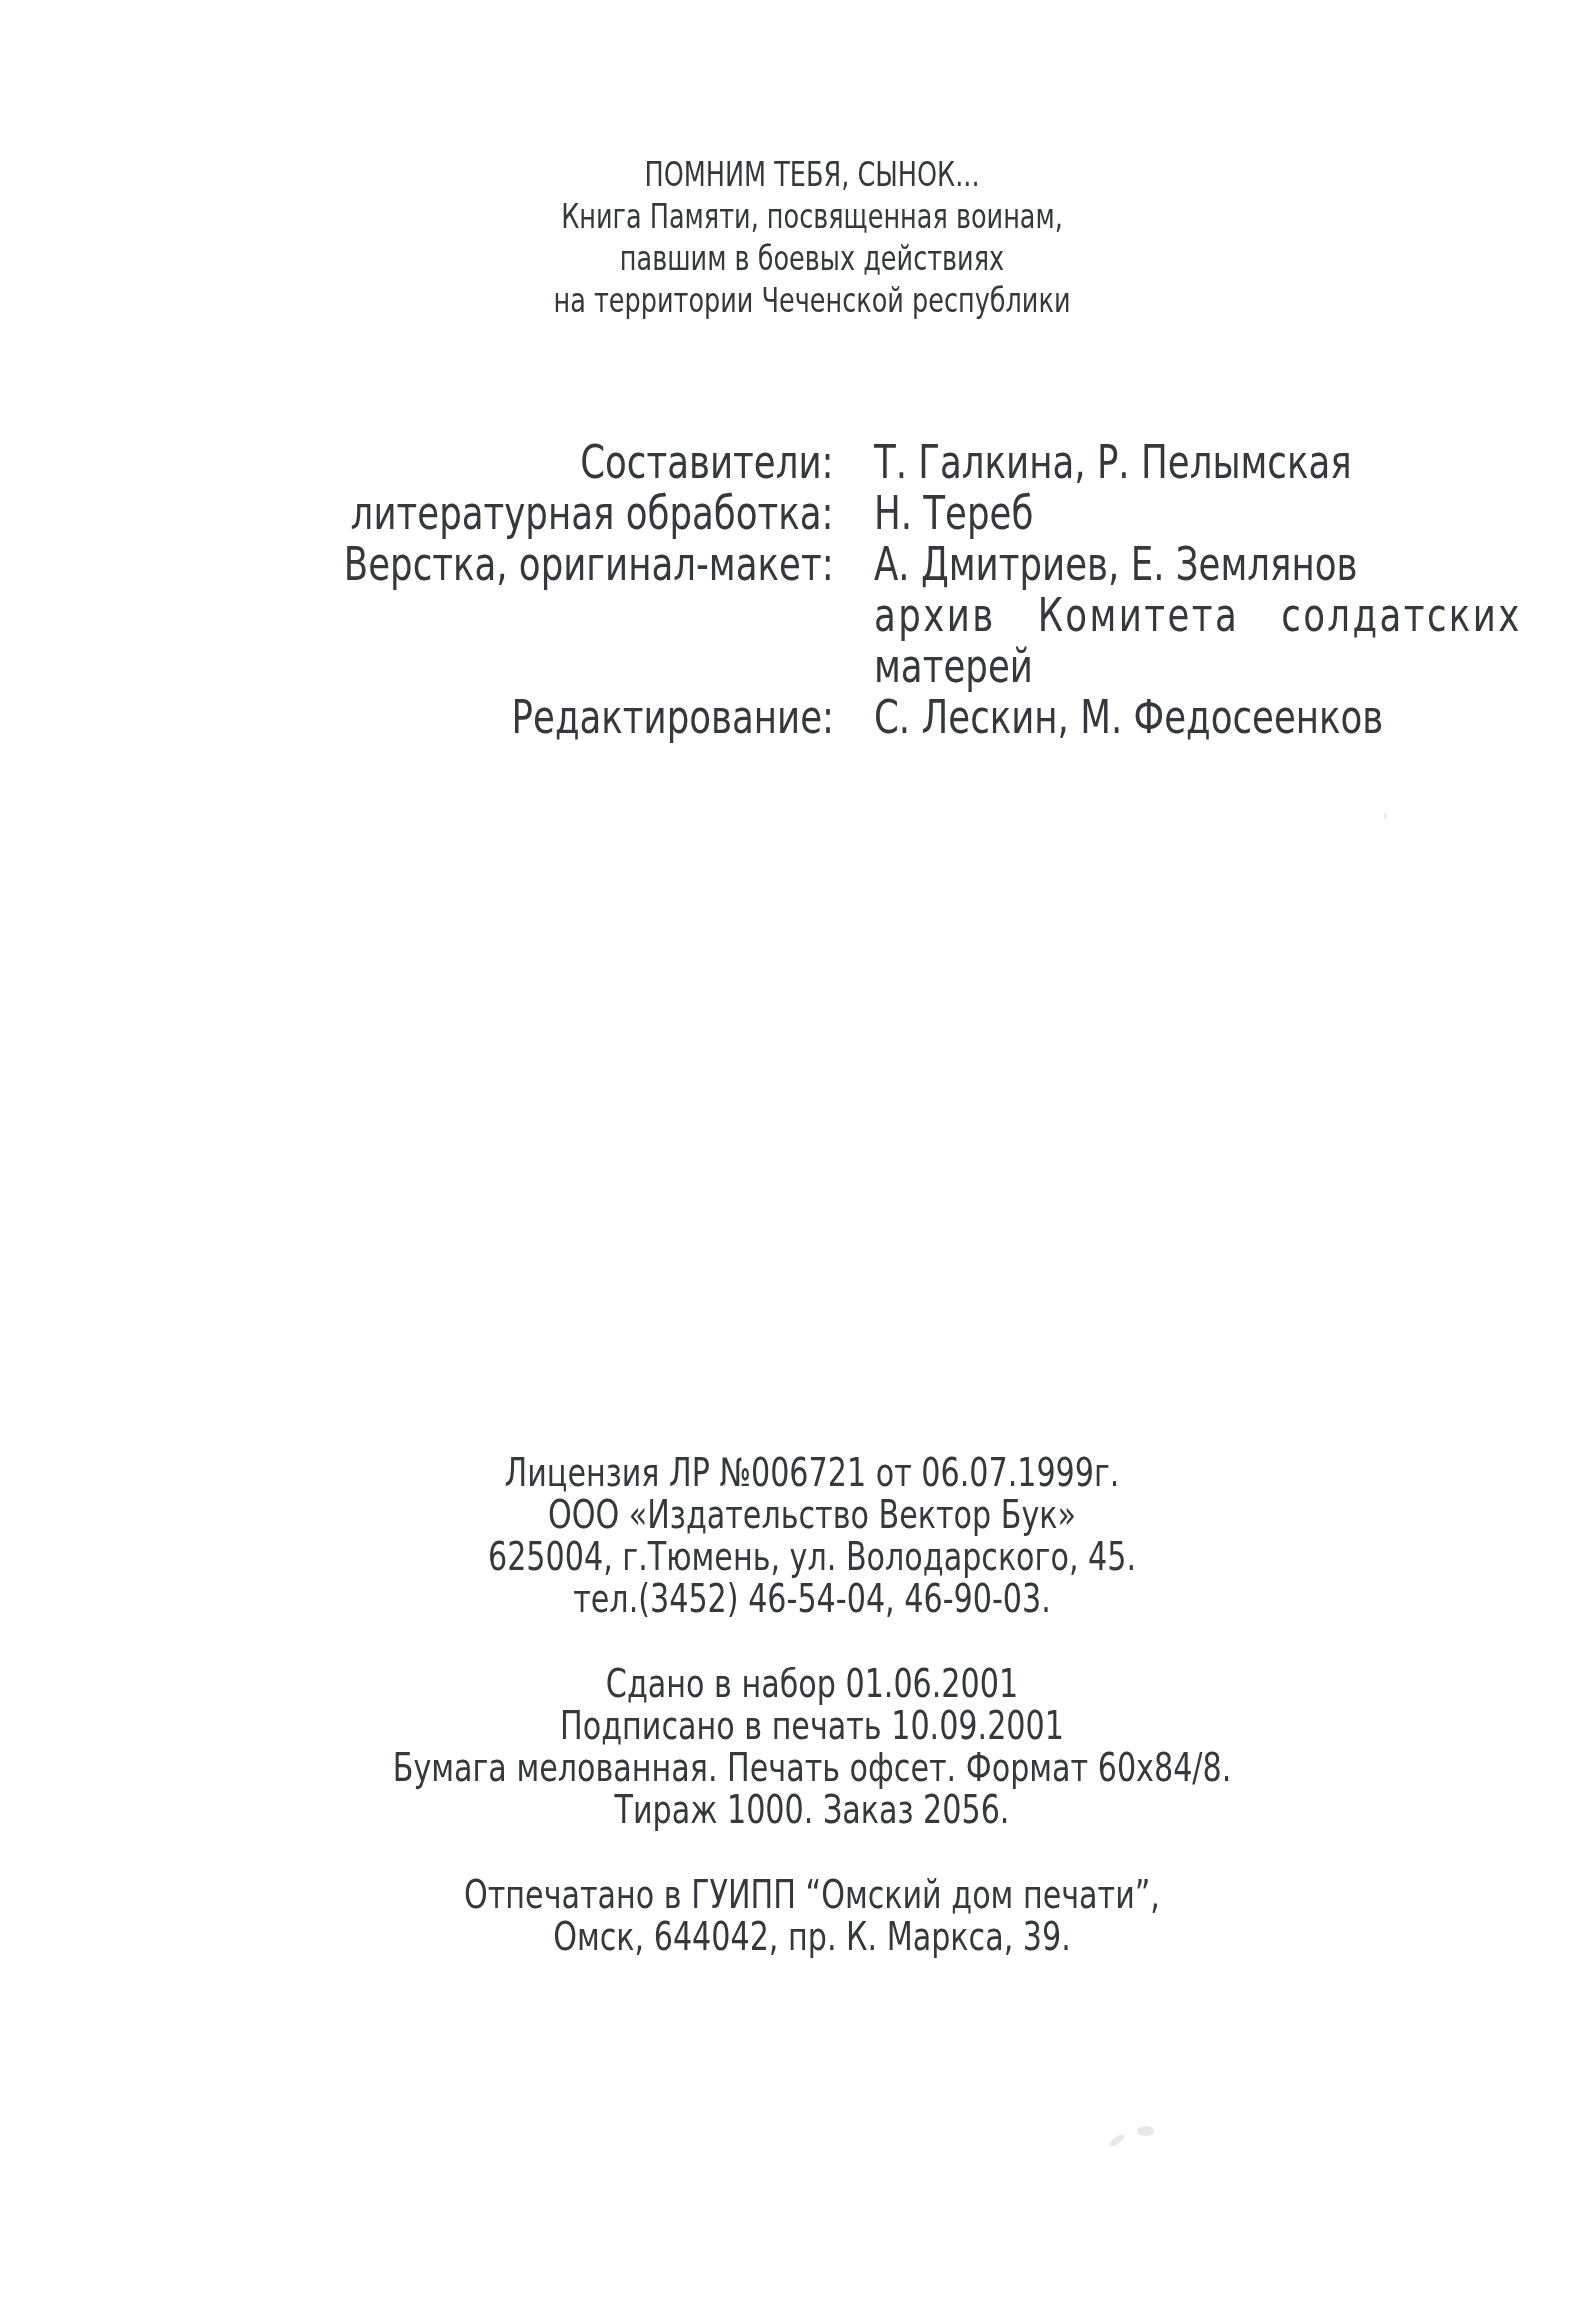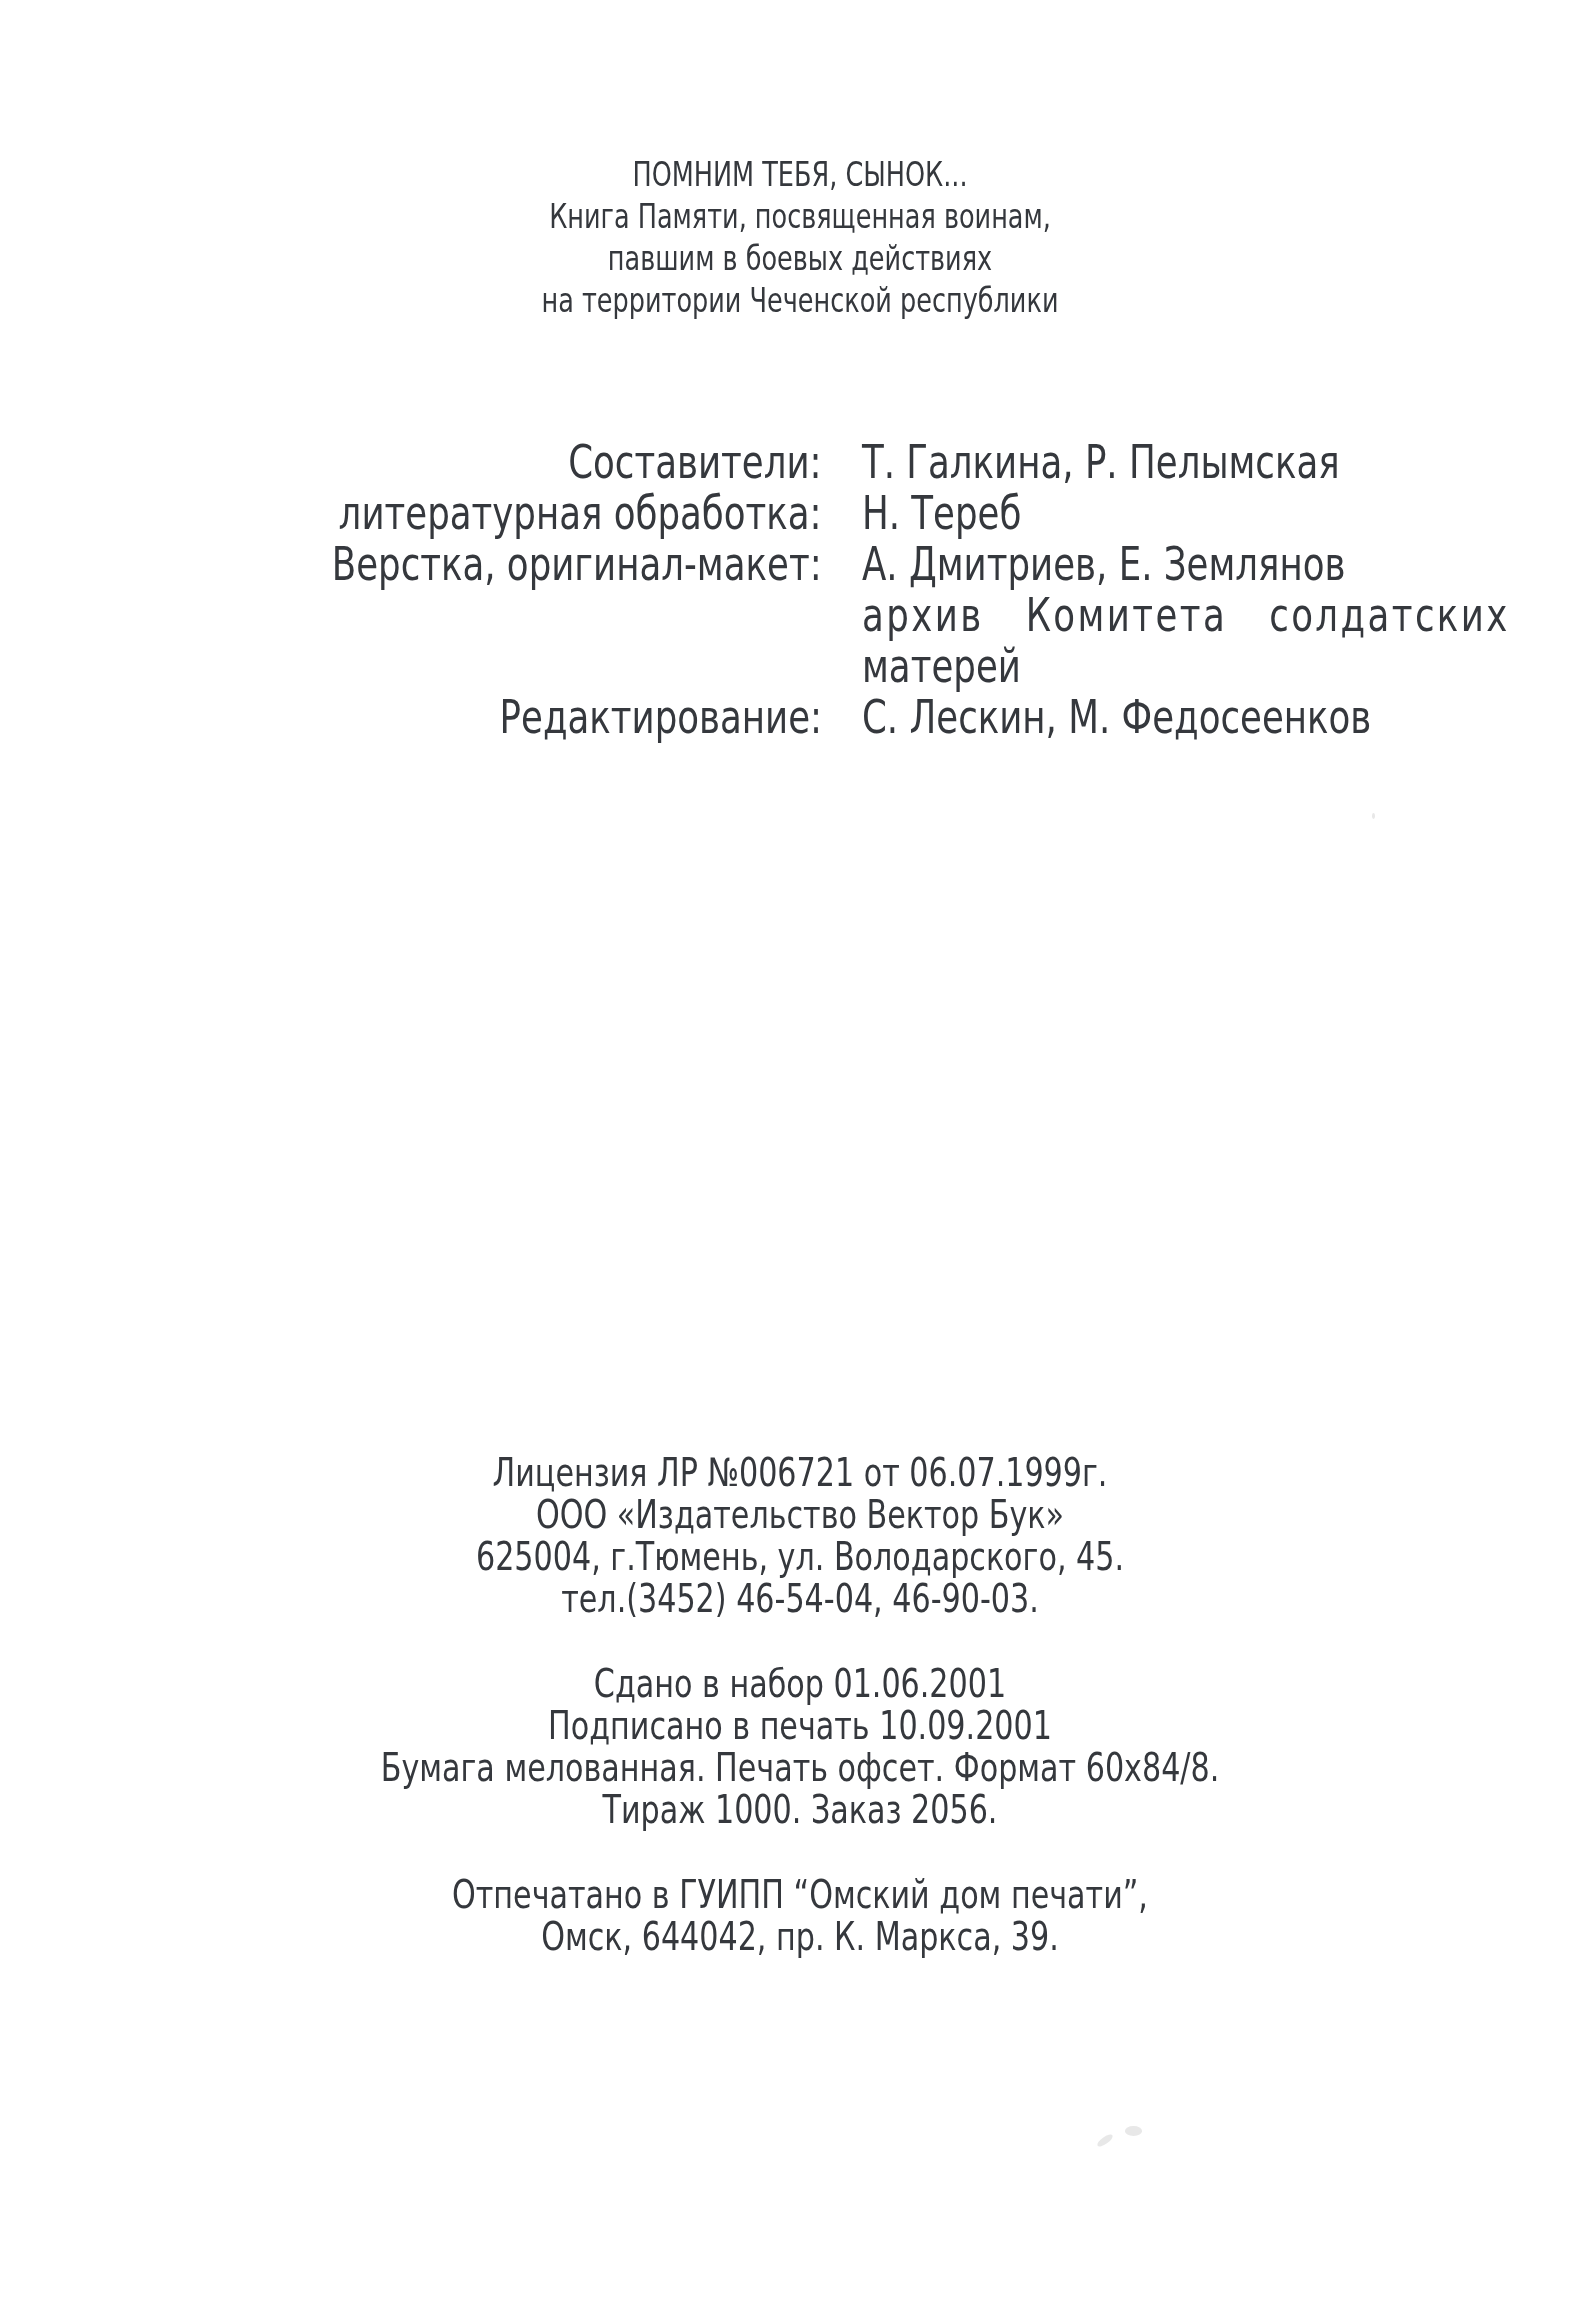--- a/index.html
+++ b/index.html
@@ -1,18 +1,18 @@
 <!DOCTYPE html>
 <html style="font-size:11px"><head>
 <meta charset="utf-8">
 <style>
   html, body { margin:0; padding:0; background:#ffffff; }
   body { width:1592px; height:2319px; position:relative; overflow:hidden;
          font-family:"DejaVu Sans Condensed","DejaVu Sans","Liberation Sans",sans-serif; color:#35383d; }
-  .page { position:absolute; left:4px; top:0; width:1366px; height:2319px; }
+  .page { position:absolute; left:16px; top:0; width:1366px; height:2319px; }
   .center-block { position:absolute; left:0; width:1592px; text-align:center; }
   .line { display:block; white-space:nowrap; }
   .heading { top:154px; font-size:33px; line-height:42px; font-stretch:condensed; }
   .heading .line { transform:scaleX(0.86); transform-origin:center; }
   .credits { position:absolute; top:437px; left:0; width:1592px; font-size:46px; line-height:51px; }
   .credit-row { position:relative; height:51px; white-space:nowrap; }
   .credit-row .label { position:absolute; right:774px; text-align:right; transform:scaleX(0.86); transform-origin:right; }
   .credit-row .value { position:absolute; left:858px; transform:scaleX(0.86); transform-origin:left; }
   .credit-row .value.justified { letter-spacing:2.8px; word-spacing:33px; }
   .boxed { outline:2.1px solid #2a2c30; outline-offset:2.1px; padding:0 4.2px; margin-left:-4.2px; }

